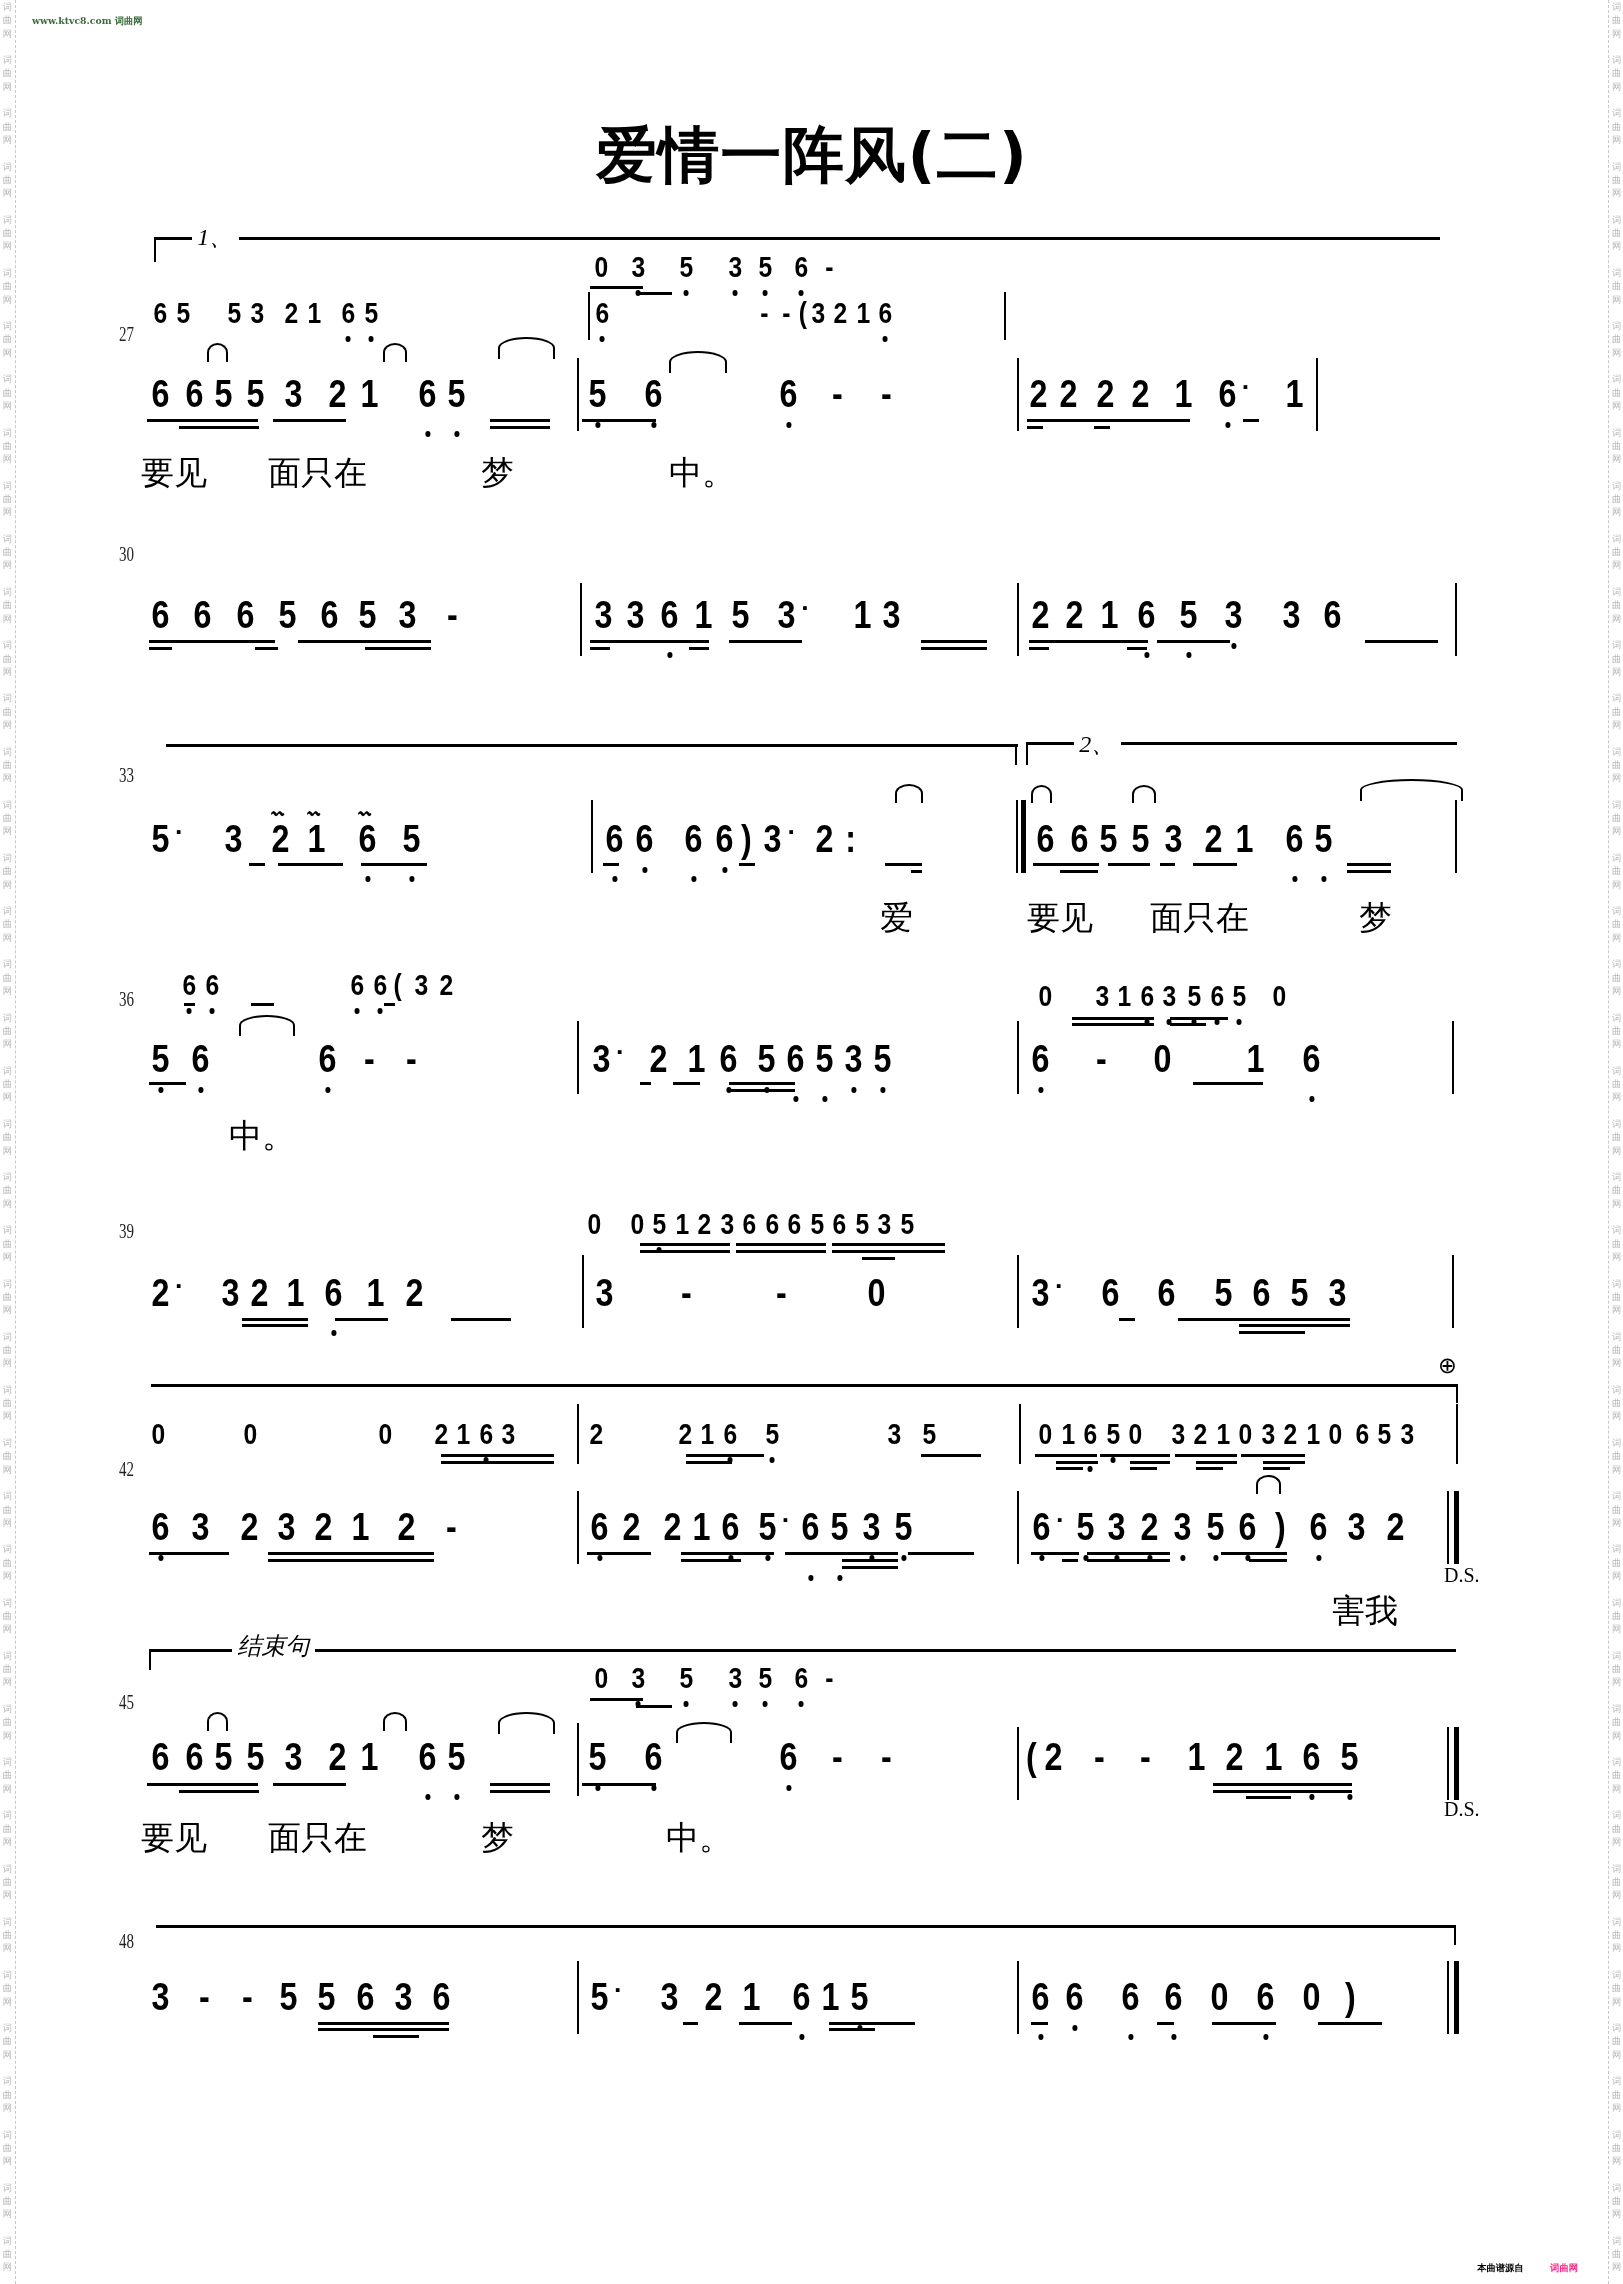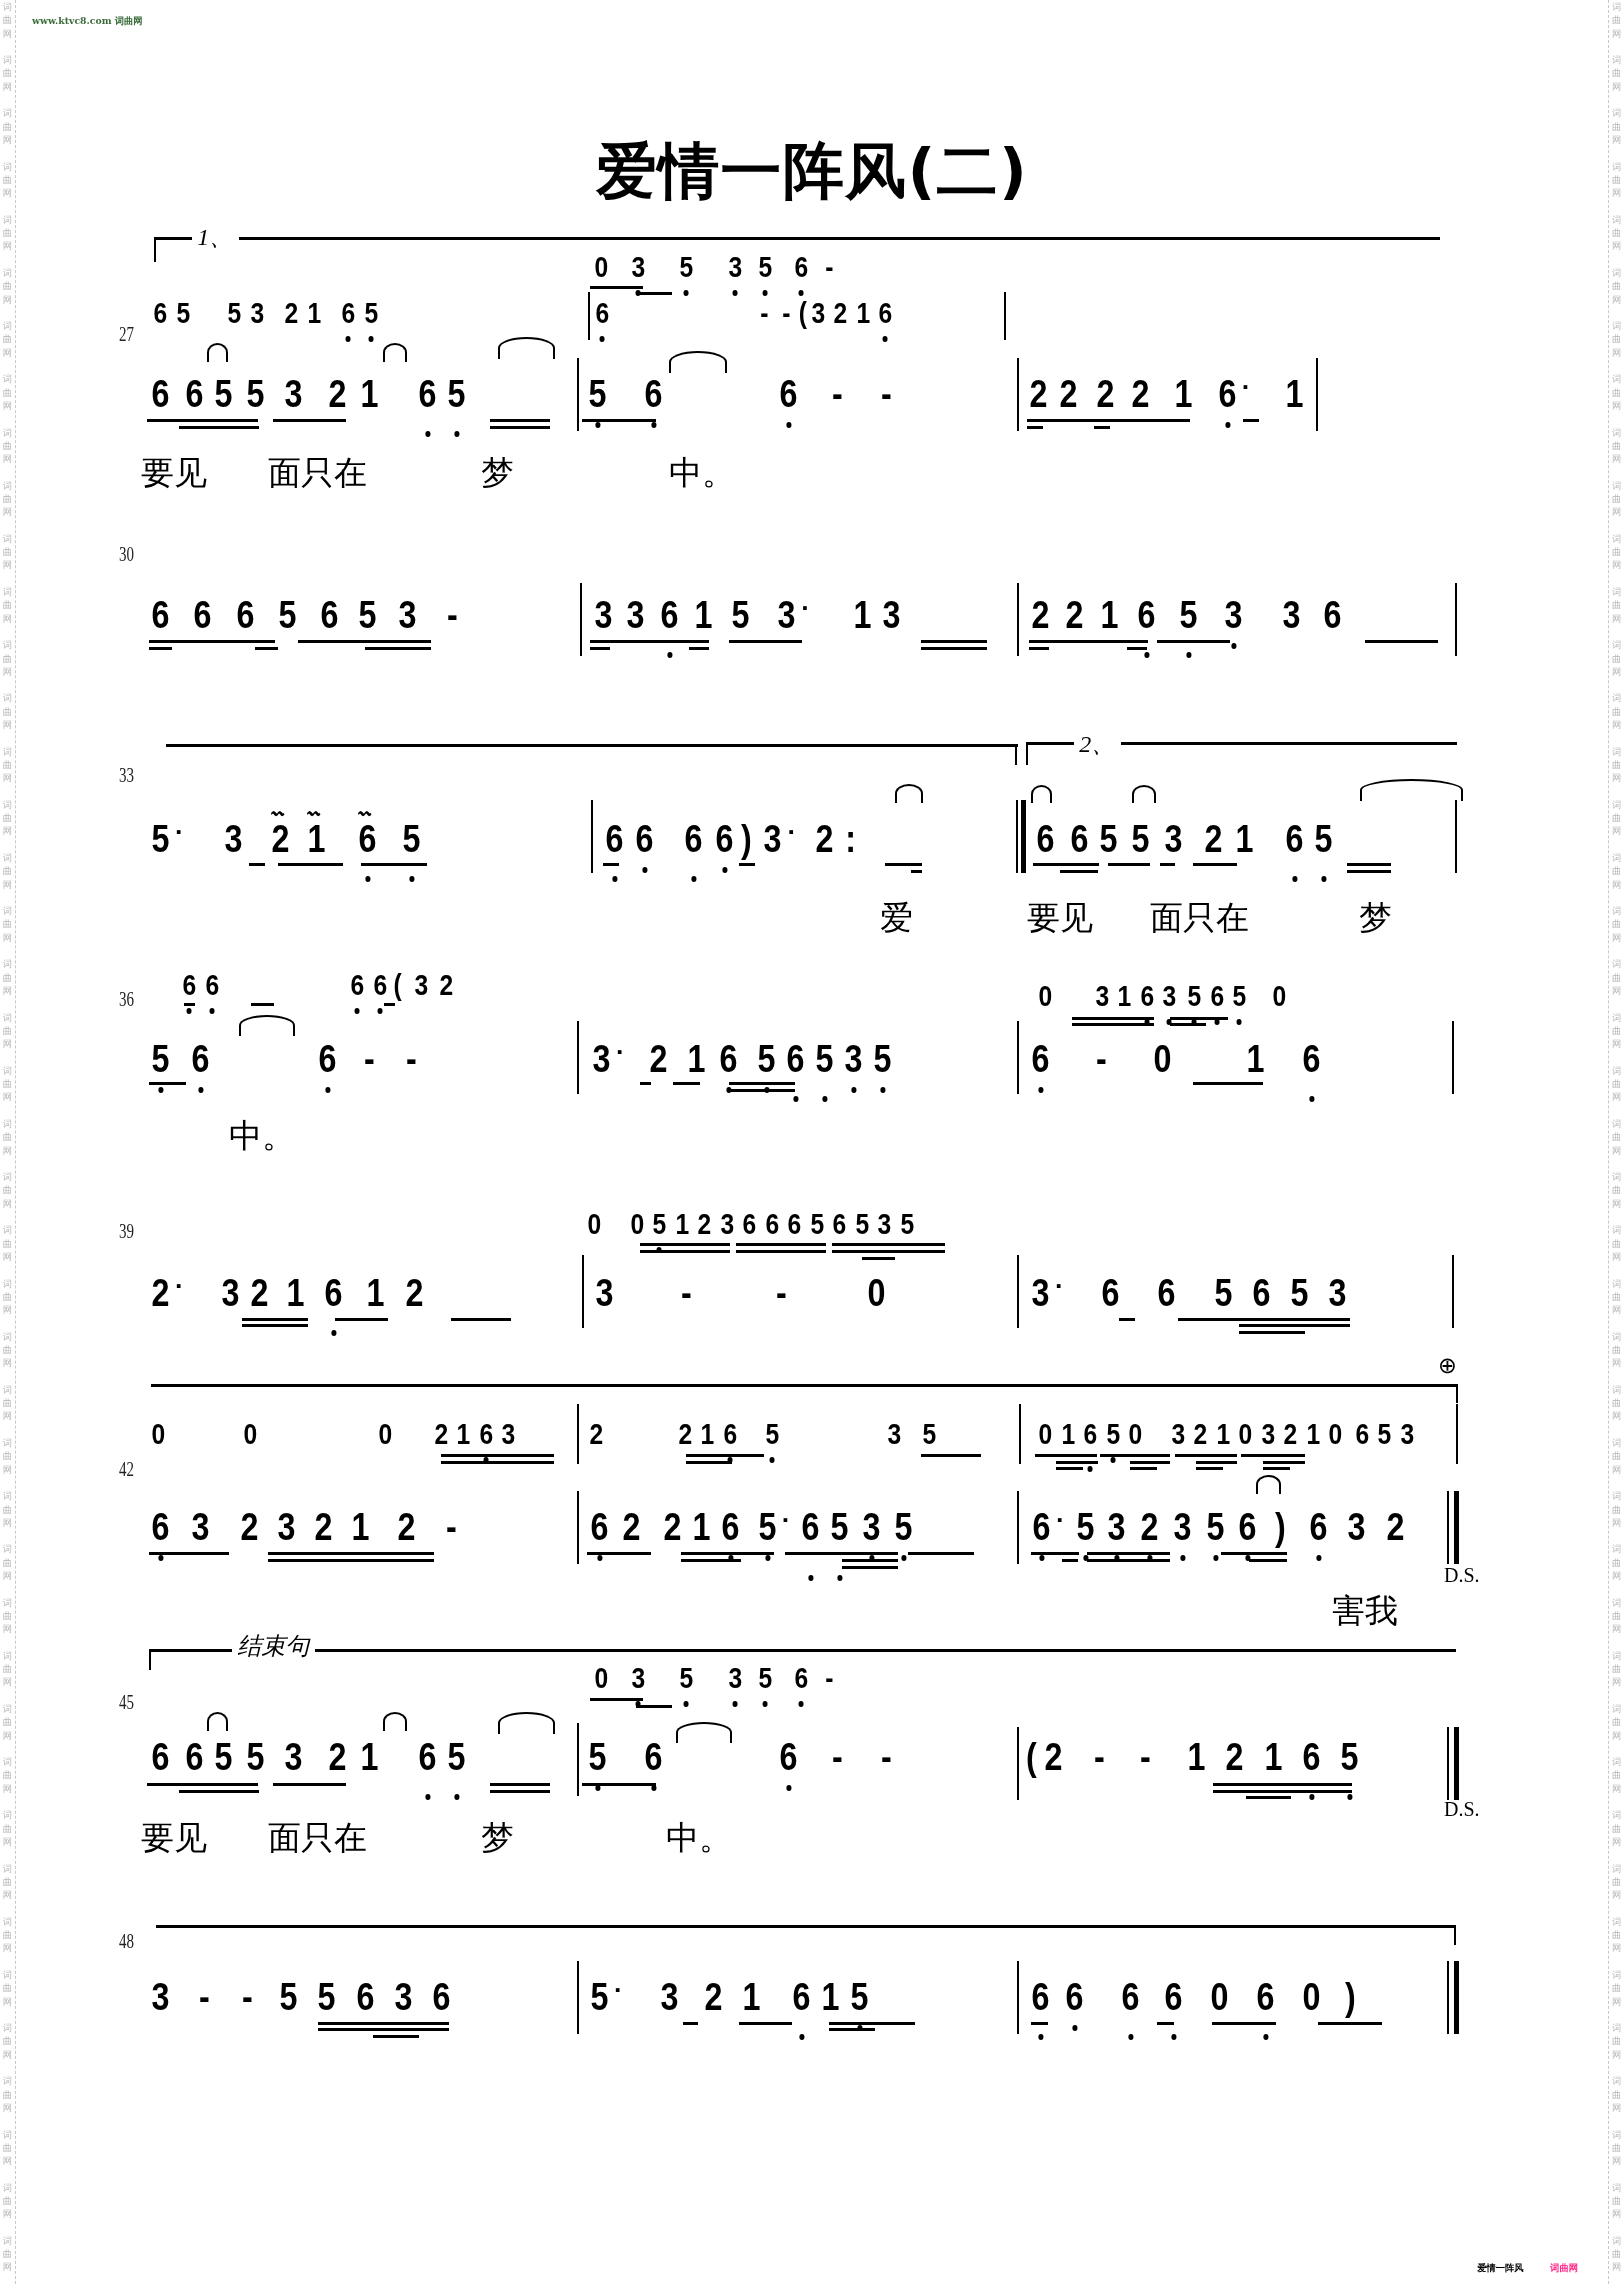--- a/index.html
+++ b/index.html
@@ -9,21 +9,21 @@
   
   .side-strip { position: absolute; top: 0; bottom: 0; width: 14.6px; border-right: 1.3px dashed #c8c8c8; }
   .side-strip.left { left: 0; }
   .side-strip.right { right: 0; border-right: none; border-left: 1.3px dashed #c8c8c8; width: 14.6px; }
   .side-strip .wm { display: block; font-size: 9.3px; color: #b8b8b8; line-height: 13.3px; text-align: center;
                     font-family: "DejaVu Sans", sans-serif; }
 
   .site-tag { position: absolute; left: 32px; top: 14.6px; font-size: 9.3px; color: #3a6b3a;
               font-family: "DejaVu Serif", serif; font-weight: bold; }
 
-  .title { position: absolute; left: 0; right: 0; top: 131px; text-align: center;
+  .title { position: absolute; left: 0; right: 0; top: 115px; text-align: center;
            font-size: 61px; font-weight: bold; letter-spacing: 1.3px; font-family: "DejaVu Sans", sans-serif; }
 
   
   .abs { position: absolute; }
   .mnum { position: absolute; font-family: "Liberation Serif", serif; font-size: 20px; color: #222; transform: scaleX(0.75); transform-origin: left; }
   .bracket-line { position: absolute; height: 2.7px; background: #000; }
   .bracket-hook { position: absolute; width: 2px; background: #000; }
   .volta-label { position: absolute; font-family: "Liberation Serif", serif; font-style: italic; font-size: 24px; background: #fff; padding: 0 5.3px; }
 
   .row { position: absolute; display: flex; align-items: flex-start; white-space: nowrap; }
@@ -1017,15 +1017,15 @@
   </div>
   <div class="ul" style="left:1031px;top:2022px;width:17px"></div>
   <div class="ul" style="left:1157px;top:2022px;width:17px"></div>
   <div class="ul" style="left:1212px;top:2022px;width:64px"></div>
   <div class="ul" style="left:1318px;top:2022px;width:64px"></div>
   <div class="barline" style="left:1447px;top:1961px;height:73px"></div>
   <div class="barline thick" style="left:1454px;top:1961px;height:73px"></div>
 </div>
 
 <div class="footer-credit">
-  <span>爱情一阵风</span><span class="brand">词曲网</span>
+  <span>本曲谱源自</span><span class="brand">词曲网</span>
 </div>
 
 
 </body></html>

